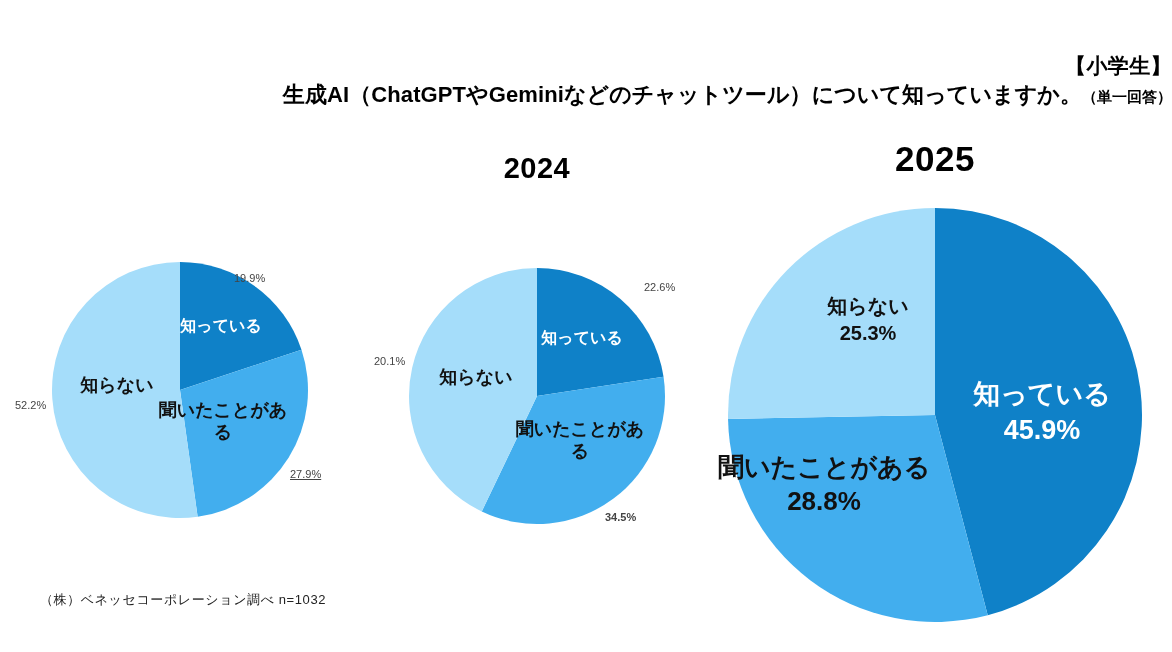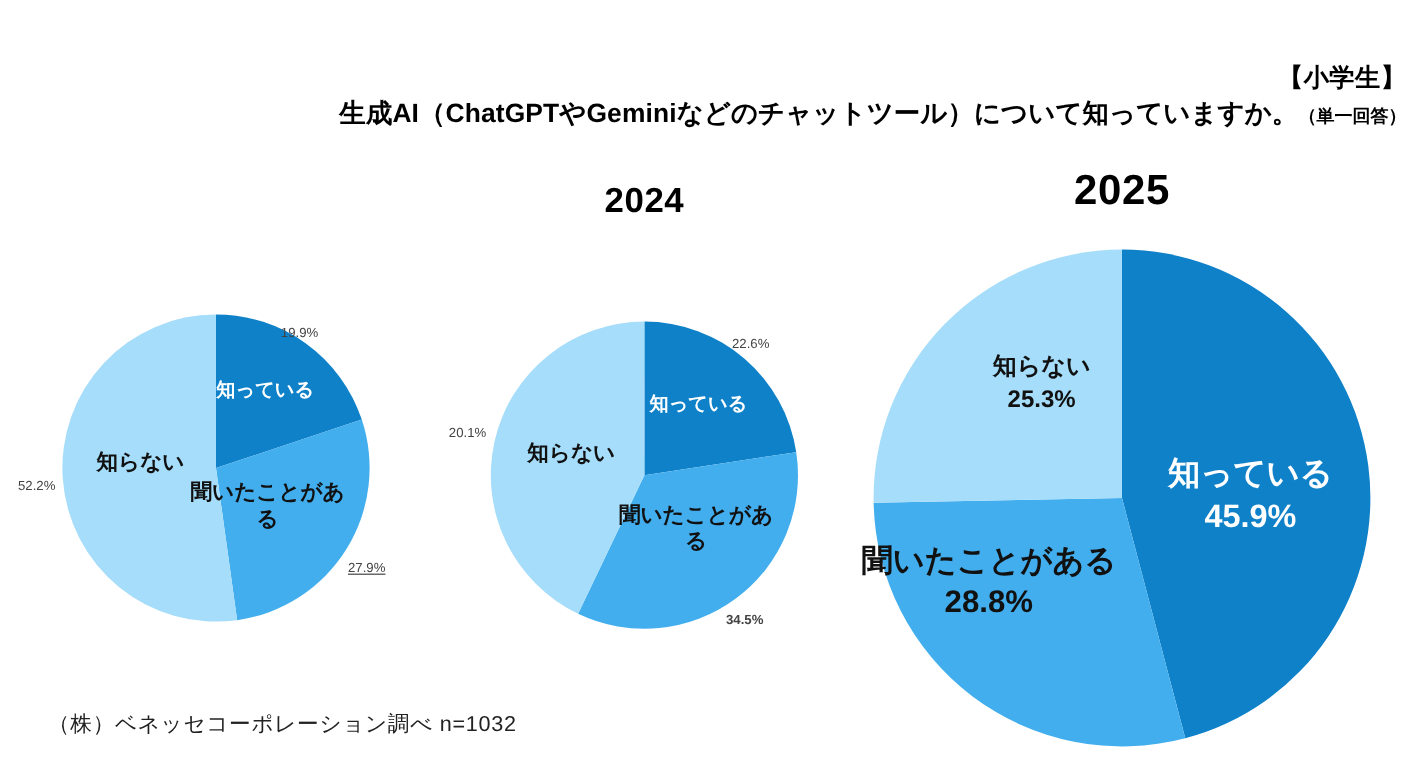--- a/index.html
+++ b/index.html
@@ -87,21 +87,21 @@
     color: #444444;
     white-space: nowrap;
     letter-spacing: 0;
   }
 
   
   .footer-note {
     position: absolute;
     left: 40px;
     top: 591px;
-    font-size: 18px;
+    font-size: 13px;
     color: #222222;
     letter-spacing: 0.6px;
     white-space: nowrap;
   }
 </style>
 </head>
 <body>
 
 <div id="stage">
 
@@ -134,21 +134,21 @@
       <g id="slices-1">
           <path d="M 128 128 L 128 0 A 128 128 0 0 1 254.54742332645299 108.77112459254309 Z" fill="#0f81c8"></path>
           <path d="M 128 128 L 254.54742332645299 108.77112459254309 A 128 128 0 0 1 72.77362615283718 243.47314679912995 Z" fill="#42aeee"></path>
           <path d="M 128 128 L 72.77362615283718 243.47314679912995 A 128 128 0 0 1 127.99999999999997 0 Z" fill="#a5ddfa"></path>
         </g>
     </svg>
     <div class="slice-label dark" style="left:108px; top:60px;  width:130px; font-size:16px; line-height:20px;">知っている</div>
     <div class="slice-label medium" style="left:104px; top:150px; width:134px; font-size:18px; line-height:22px; white-space:normal;">聞いたことがある</div>
     <div class="slice-label light" style="left:12px;  top:98px;  width:110px; font-size:18px; line-height:22px;">知らない</div>
   </div>
-  <div class="pct-callout" style="left:610px; top:281px;">22.6%</div>
+  <div class="pct-callout" style="left:644px; top:281px;">22.6%</div>
   <div class="pct-callout" style="left:605px; top:511px;font-weight:bold;">34.5%</div>
   <div class="pct-callout" style="left:374px; top:355px;">20.1%</div>
 
   <div class="pie-wrap" style="left:728px; top:208px; width:414px; height:414px;">
     <svg class="pie-svg" width="414" height="414" viewBox="0 0 414 414">
       <g id="slices-2">
           <path d="M 207 207 L 207 0 A 207 207 0 0 1 259.73754021646016 407.169307966824 Z" fill="#0f81c8"></path>
           <path d="M 207 207 L 259.73754021646016 407.169307966824 A 207 207 0 0 1 0.03677305717255308 210.90162702108947 Z" fill="#42aeee"></path>
           <path d="M 207 207 L 0.03677305717255308 210.90162702108947 A 207 207 0 0 1 206.99999999999997 0 Z" fill="#a5ddfa"></path>
         </g>

